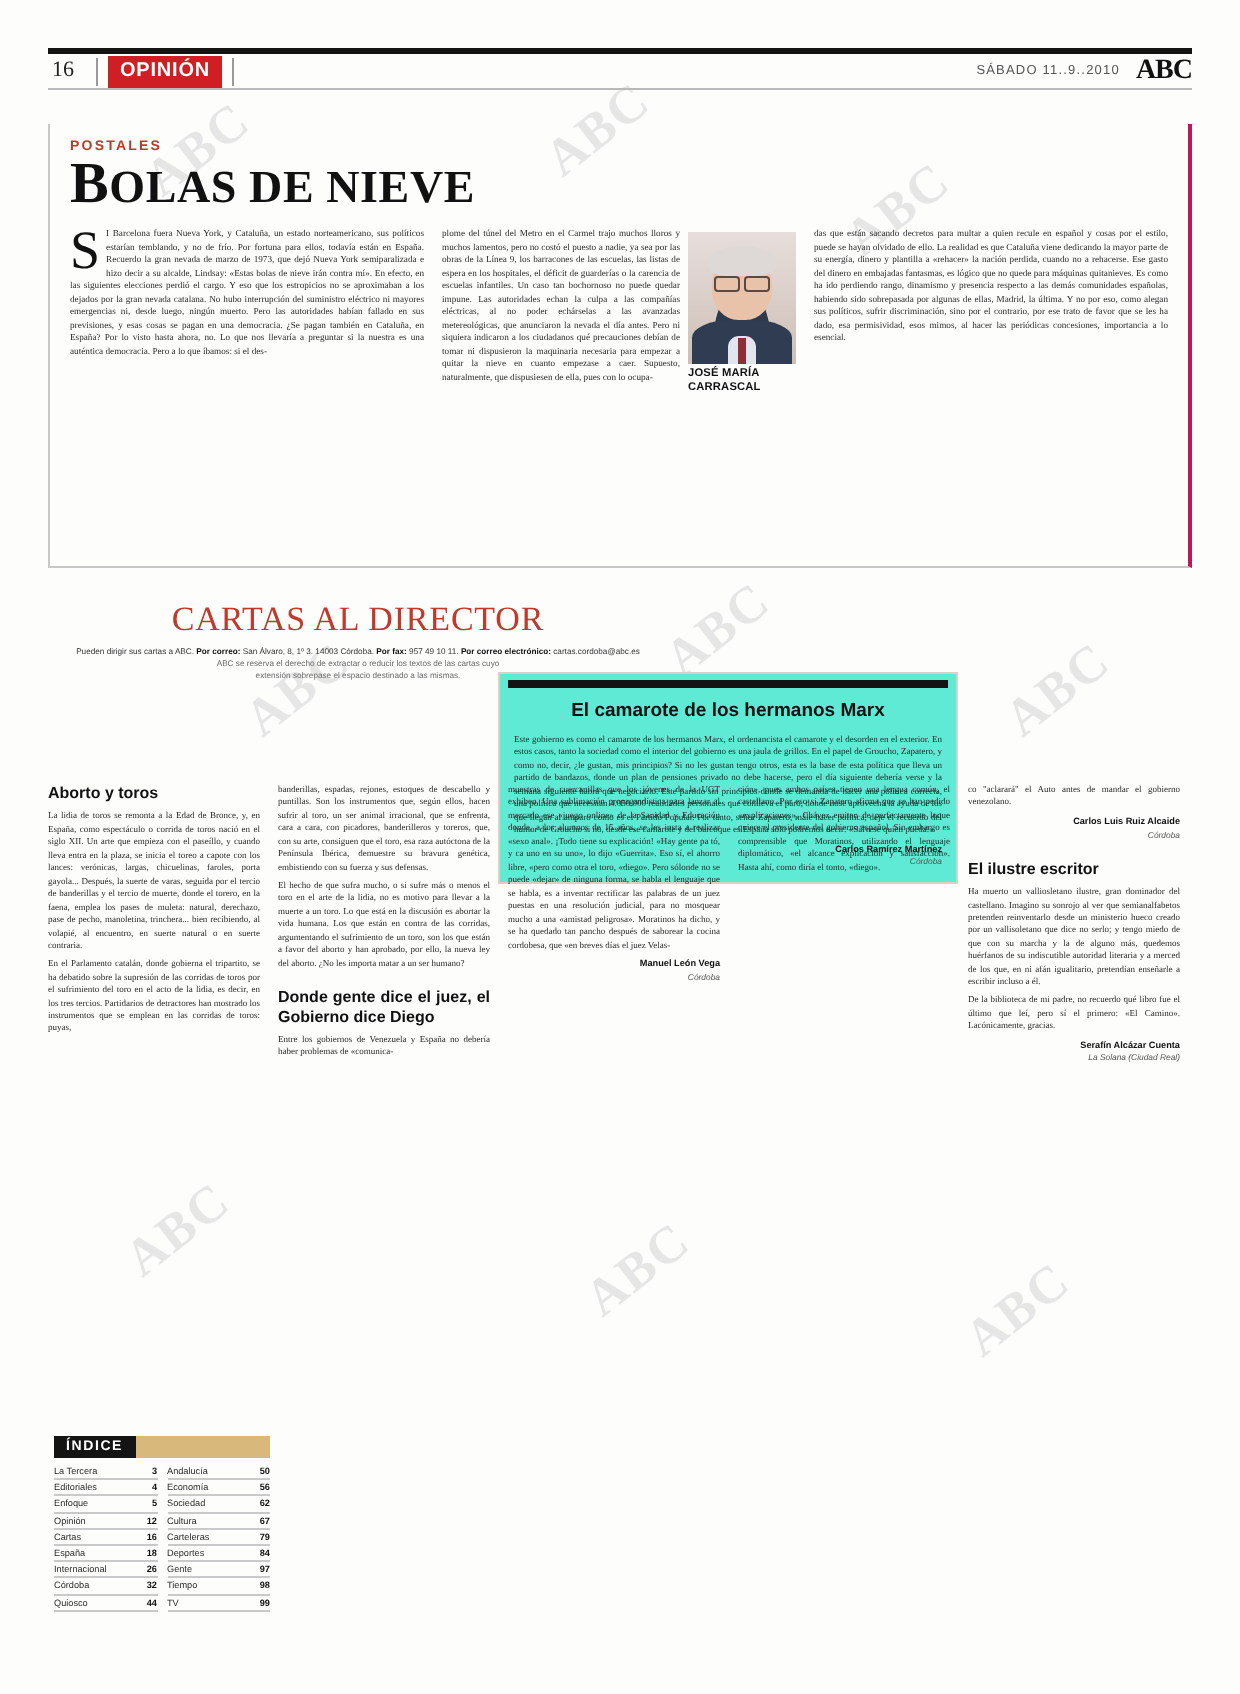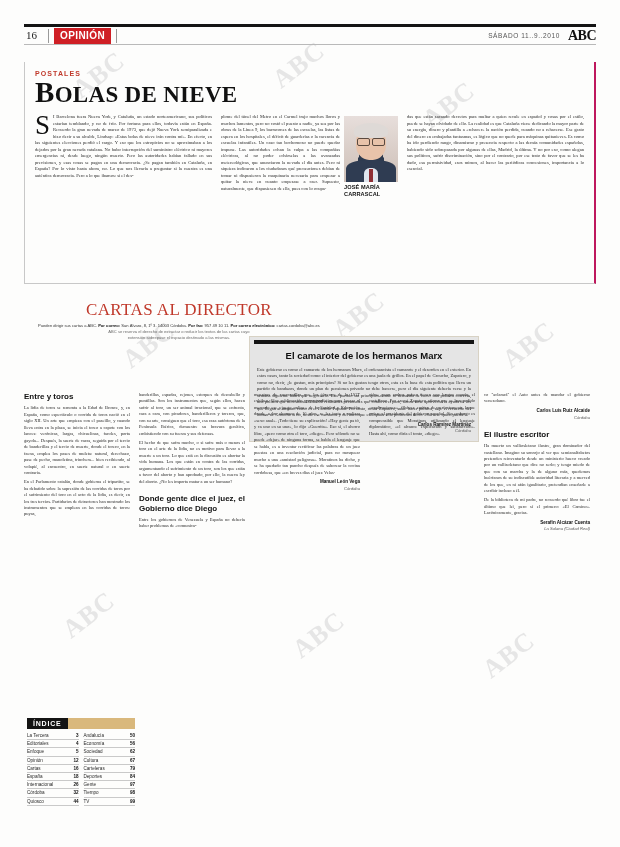--- a/index.html
+++ b/index.html
@@ -84,21 +84,21 @@
   .letter-title{font-family:"Liberation Sans",sans-serif;font-weight:700;
                 font-size:8px;color:#111;line-height:1.18;margin:0 0 4px 0;}
   .letter-title.sp{margin-top:9px;}
   .sign{font-family:"Liberation Sans",sans-serif;font-weight:700;font-size:4.6px;
         text-align:right;color:#111;margin-top:3px;}
   .sign .city{display:block;font-weight:400;font-size:4.2px;color:#555;font-style:italic;}
   p{margin:0 0 2.5px 0;}
 
   
   .feature{position:absolute;left:249px;top:336px;width:230px;
-           background:#e5e5e5;border:1px solid #d8d2c4;box-sizing:border-box;}
+           background:#5eead4;border:1px solid #d8d2c4;box-sizing:border-box;}
   .feature-bar{height:4px;background:#141414;margin:3px 4px 0 4px;}
   .feature-title{font-family:"Liberation Sans",sans-serif;font-weight:700;
                  font-size:9.5px;text-align:center;color:#111;padding:6px 6px 6px 6px;}
   .feature-body{display:flex;gap:8px;padding:0 7px 7px 7px;
                 font-size:4.5px;line-height:1.44;text-align:justify;color:#2a2a2a;}
   .feature-body .fcol{flex:1;}
 
   
   .indice{position:absolute;left:27px;top:718px;width:108px;}
   .ind-tab{display:flex;align-items:center;}
@@ -193,21 +193,21 @@
           <span>Carlos Ramírez Martínez</span>
           <span class="city">Córdoba</span>
         </div>
       </div>
     </div>
   </div>
 
   <div class="grid">
 
     <div class="col">
-      <h2 class="letter-title">Entre y toros</h2>
+      <h2 class="letter-title">Aborto y toros</h2>
       <p>La lidia de toros se remonta a la Edad de Bronce, y, en España, como espectáculo o corrida de toros nació en el siglo XII. Un arte que empieza con el paseíllo, y cuando lleva entra en la plaza, se inicia el toreo a capote con los lances: verónicas, largas, chicuelinas, faroles, porta gayola... Después, la suerte de varas, seguida por el tercio de banderillas y el tercio de muerte, donde el torero, en la faena, emplea los pases de muleta: natural, derechazo, pase de pecho, manoletina, trinchera... bien recibiendo, al volapié, al encuentro, en suerte natural o en suerte contraria.</p>
       <p>En el Parlamento catalán, donde gobierna el tripartito, se ha debatido sobre la supresión de las corridas de toros por el sufrimiento del toro en el acto de la lidia, es decir, en los tres tercios. Partidarios de detractores han mostrado los instrumentos que se emplean en las corridas de toros: puyas,</p>
     </div>
 
     <div class="col">
       <p>banderillas, espadas, rejones, estoques de descabello y puntillas. Son los instrumentos que, según ellos, hacen sufrir al toro, un ser animal irracional, que se enfrenta, cara a cara, con picadores, banderilleros y toreros, que, con su arte, consiguen que el toro, esa raza autóctona de la Península Ibérica, demuestre su bravura genética, embistiendo con su fuerza y sus defensas.</p>
       <p>El hecho de que sufra mucho, o si sufre más o menos el toro en el arte de la lidia, no es motivo para llevar a la muerte a un toro. Lo que está en la discusión es abortar la vida humana. Los que están en contra de las corridas, argumentando el sufrimiento de un toro, son los que están a favor del aborto y han aprobado, por ello, la nueva ley del aborto. ¿No les importa matar a un ser humano?</p>
       <h2 class="letter-title sp">Donde gente dice el juez, el Gobierno dice Diego</h2>
       <p>Entre los gobiernos de Venezuela y España no debería haber problemas de «comunica-</p>
     </div>

